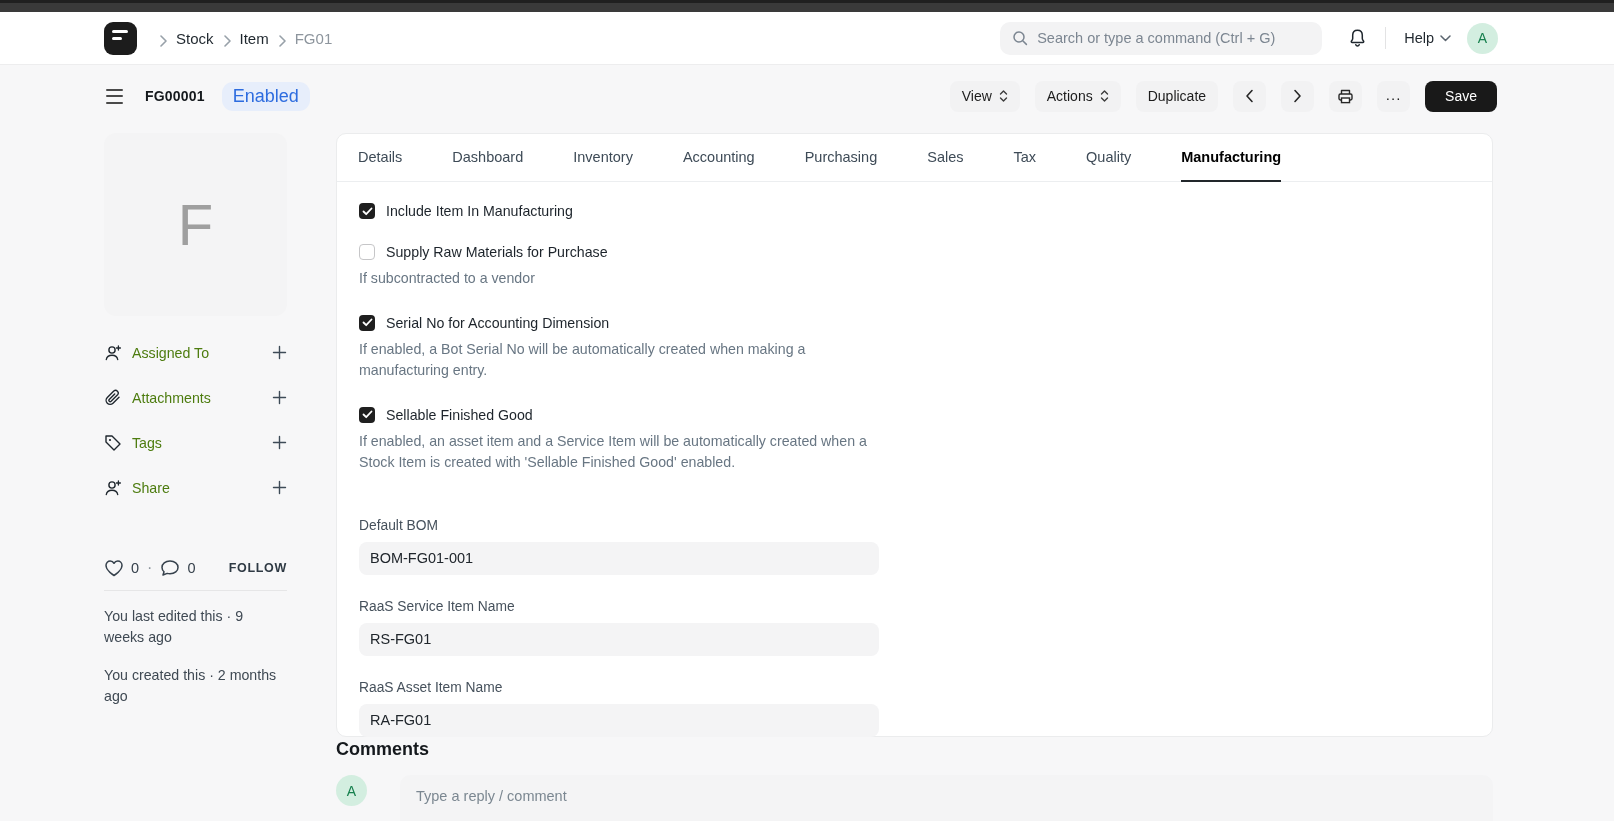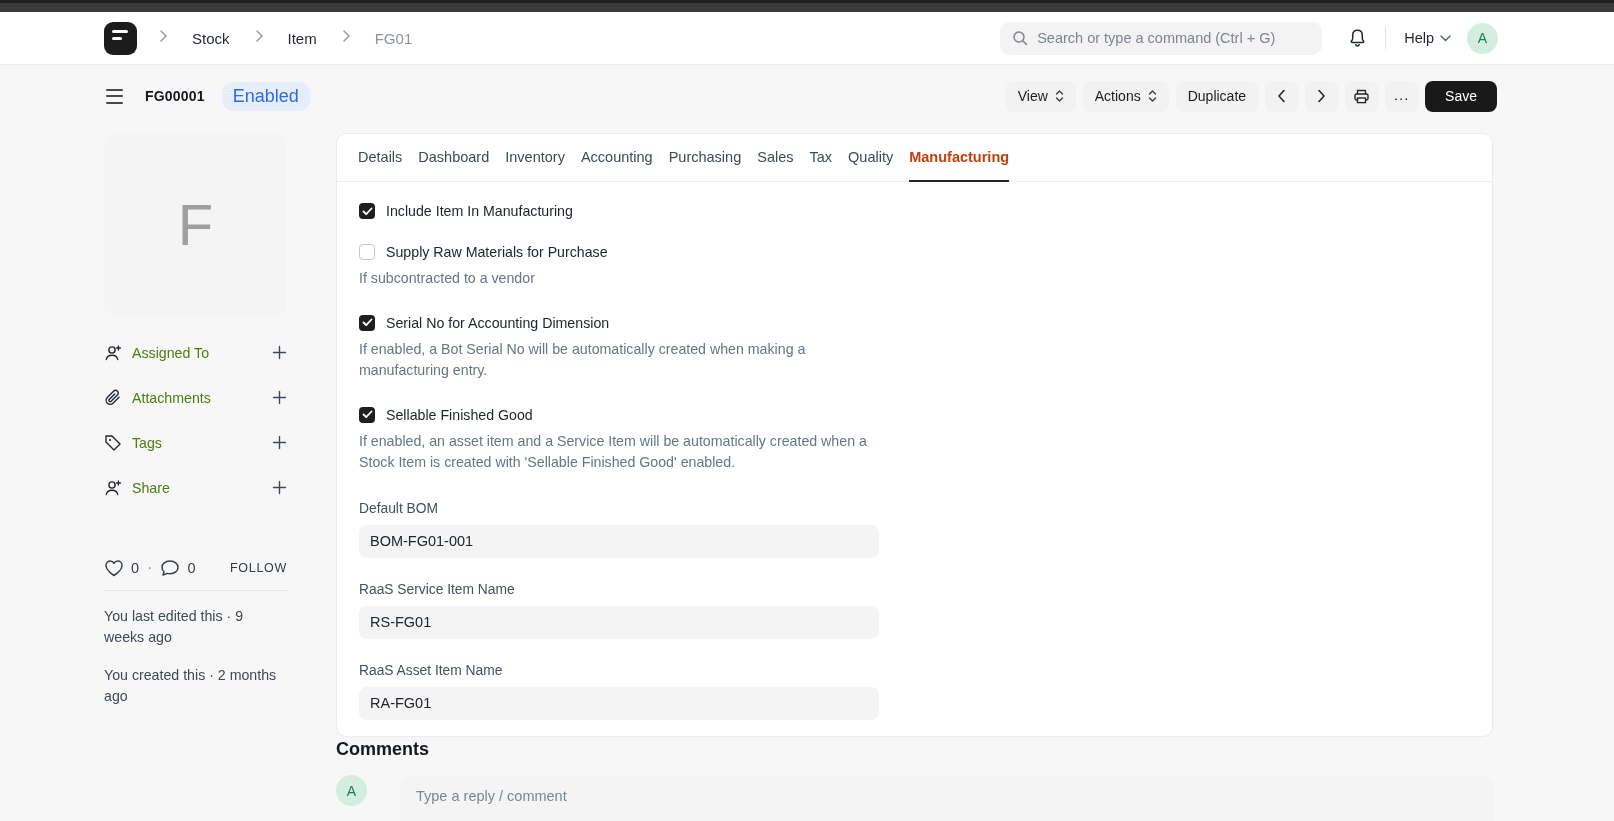--- a/index.html
+++ b/index.html
@@ -15,21 +15,21 @@
     background:linear-gradient(#202020 0 3px, #3a3a3a 3px 100%); }
   
   .navbar { position:absolute; top:12px; left:0; width:100%; height:53px;
     background:#fff; border-bottom:1px solid #ededee;
     display:flex; align-items:center; padding:0 116px 0 104px; }
   .logo { width:33px; height:33px; border-radius:9px; background:#1c1c1c;
     display:flex; flex-direction:column; justify-content:center; align-items:flex-start;
     padding-left:8px; gap:4px; cursor:pointer; }
   .logo i { display:block; height:3px; border-radius:2px; background:#fff; }
   .logo i.b1 { width:16px; } .logo i.b2 { width:10px; } .logo i.b3 { width:16px; height:2px; opacity:.0; }
-  .crumbs { display:flex; align-items:flex-start; gap:25px; margin-left:22px; font-size:15px; }
+  .crumbs { display:flex; align-items:flex-end; gap:9px; margin-left:22px; font-size:15px; }
   .crumb { color:#1f272e; cursor:pointer; }
   .crumb.current { color:#8d959d; }
   .crumb-sep { color:#98a1a9; display:flex; }
   .nav-right { margin-left:auto; display:flex; align-items:center; }
   .searchbar { width:322px; height:33px; background:#f3f3f4; border-radius:10px;
     display:flex; align-items:center; padding:0 12px; gap:9px; }
   .searchbar input { border:none; outline:none; background:transparent; flex:1;
     font-size:14.5px; color:#4c5661; font-family:"Liberation Sans", sans-serif; }
   .searchbar input::placeholder { color:#7c8691; }
   .bell { margin-left:26px; display:flex; cursor:pointer; }
@@ -38,59 +38,59 @@
   .avatar { width:31px; height:31px; border-radius:50%; background:#d3eee0; color:#17804e;
     display:flex; align-items:center; justify-content:center; font-size:14px; margin-left:16px; cursor:pointer; }
   
   .pagehead { position:absolute; top:78px; left:104px; right:117px; height:36px;
     display:flex; align-items:center; }
   .menu-toggle { display:flex; flex-direction:column; gap:4.5px; margin-right:20px; cursor:pointer; padding:4px 2px; }
   .menu-toggle i { display:block; width:17px; height:2px; background:#4a4a4a; border-radius:1px; }
   .doc-title { font-size:14px; font-weight:700; color:#15191d; letter-spacing:.2px; }
   .badge { margin-left:17px; background:#e7eefb; color:#2d6cdf; font-size:18px;
     padding:4px 11px; border-radius:11px; }
-  .head-actions { margin-left:auto; display:flex; gap:7px; }
+  .head-actions { margin-left:auto; display:flex; gap:15px; }
   .btn { height:31px; border:none; border-radius:8px; background:#f2f2f3; color:#1c1c1c;
     font-size:14px; font-family:"Liberation Sans", sans-serif;
     display:flex; align-items:center; gap:7px; padding:0 12px; cursor:pointer; }
   .btn.icon { width:33px; justify-content:center; padding:0; }
   .btn.primary { background:#191919; color:#fff; padding:0 20px; }
   .ellipsis-glyph { font-size:15px; letter-spacing:1px; color:#1c1c1c; line-height:1; margin-top:-4px; }
   
   .sidebar { position:absolute; top:133px; left:104px; width:183px; }
   .img-ph { width:183px; height:183px; background:#f4f4f5; border-radius:12px;
     display:flex; align-items:center; justify-content:center; cursor:pointer; }
   .img-ph span { font-size:58px; color:#9f9f9f; font-weight:400; font-family:"Liberation Sans", sans-serif; }
   .side-menu { margin-top:14px; }
   .side-item { height:45px; display:flex; align-items:center; cursor:pointer; }
   .side-item .lbl { margin-left:10px; font-size:14.2px; color:#4d7c0f; }
   .side-item .plus { margin-left:auto; display:flex; cursor:pointer; }
   .likes-row { margin-top:49px; display:flex; align-items:center; }
   .likes-row .cnt { font-size:14.5px; color:#36414c; margin-left:7px; }
   .likes-row .middot { color:#8d959d; margin:0 8px; }
-  .follow { margin-left:auto; font-size:12.5px; letter-spacing:.7px; color:#2f3a44; font-weight:400; cursor:pointer; }
+  .follow { margin-left:auto; font-size:12.5px; letter-spacing:.7px; color:#2f3a44; font-weight:700; cursor:pointer; }
   .side-divider { border-top:1px solid #e6e6e7; margin:13px 0 15px; }
   .side-note { font-size:14.2px; color:#3f4953; line-height:21px; margin-bottom:17px; cursor:pointer; }
   
   .card { position:absolute; top:133px; left:336px; width:1157px; height:604px;
     background:#fff; border:1px solid #ebeced; border-radius:10px; }
   .tabbar { height:48px; border-bottom:1px solid #eceef0; display:flex; align-items:center;
-    padding:0 21px; gap:16px; }
+    padding:0 21px; gap:50px; }
   .tab { height:48px; display:flex; align-items:center; font-size:14.5px; color:#3e4b57;
     cursor:pointer; border-bottom:2px solid transparent; margin-bottom:-1px; }
-  .tab.active { color:#c2410c; font-weight:700; border-bottom-color:#22272b; }
+  .tab.active { color:#000000; font-weight:700; border-bottom-color:#22272b; }
   .panel { padding:21px 22px; }
   .cb-row { display:flex; align-items:center; gap:11px; }
   .cb { width:16px; height:16px; border-radius:4px; flex:0 0 auto; cursor:pointer; }
   .cb.checked { background:#1f1f1f; display:flex; align-items:center; justify-content:center; }
   .cb.unchecked { background:#fff; border:1px solid #c6c6c8; }
   .cb-label { font-size:14.2px; font-weight:500; color:#1d242b; cursor:pointer; }
   .cb-desc { margin-top:8px; font-size:14.2px; color:#687683; line-height:21.5px; max-width:530px; }
   .cb-group { margin-bottom:25px; }
-  .cb-group.tight { margin-bottom:27px; }
+  .cb-group.tight { margin-bottom:44px; }
   .field { margin-top:24px; }
   .field-label { font-size:13.8px; color:#46515c; margin-bottom:9px; }
   .field-input { width:520px; height:33px; background:#f4f4f5; border-radius:8px;
     display:flex; align-items:center; padding:0 11px; font-size:14.5px; color:#20262c; cursor:text; }
   
   .comments { position:absolute; top:739px; left:336px; width:1157px; }
   .comments h2 { font-size:18px; font-weight:700; color:#15191d; }
   .comment-row { display:flex; margin-top:15px; }
   .comment-row .avatar { margin-left:0; width:31px; height:31px; }
   .comment-input { flex:1; margin-left:33px; height:58px; background:#f4f4f5; border-radius:10px;

